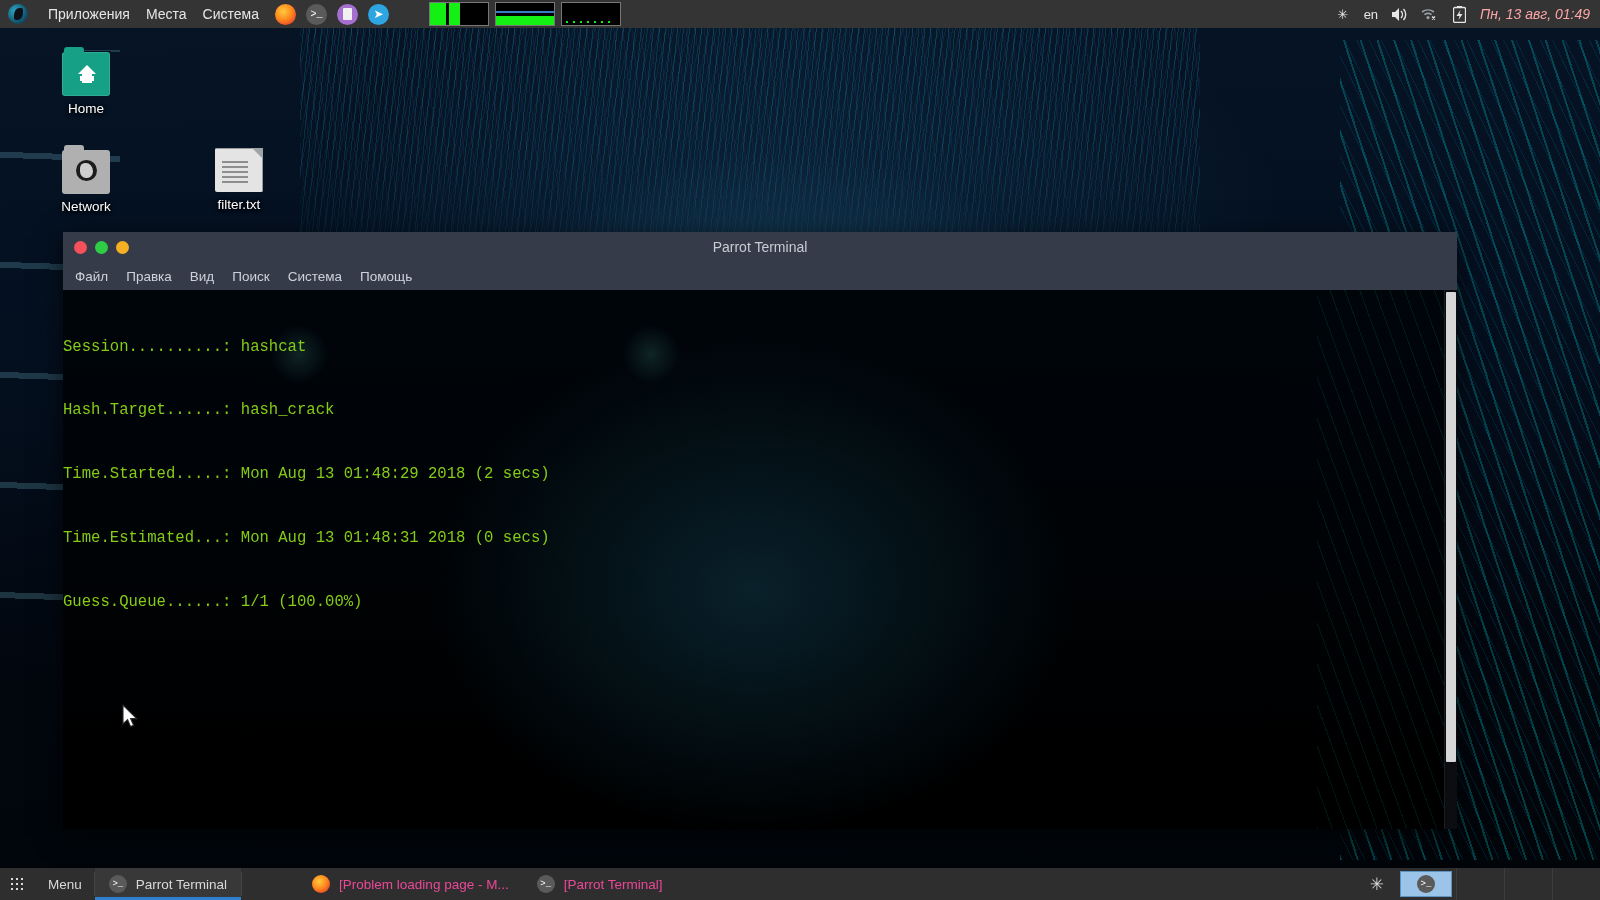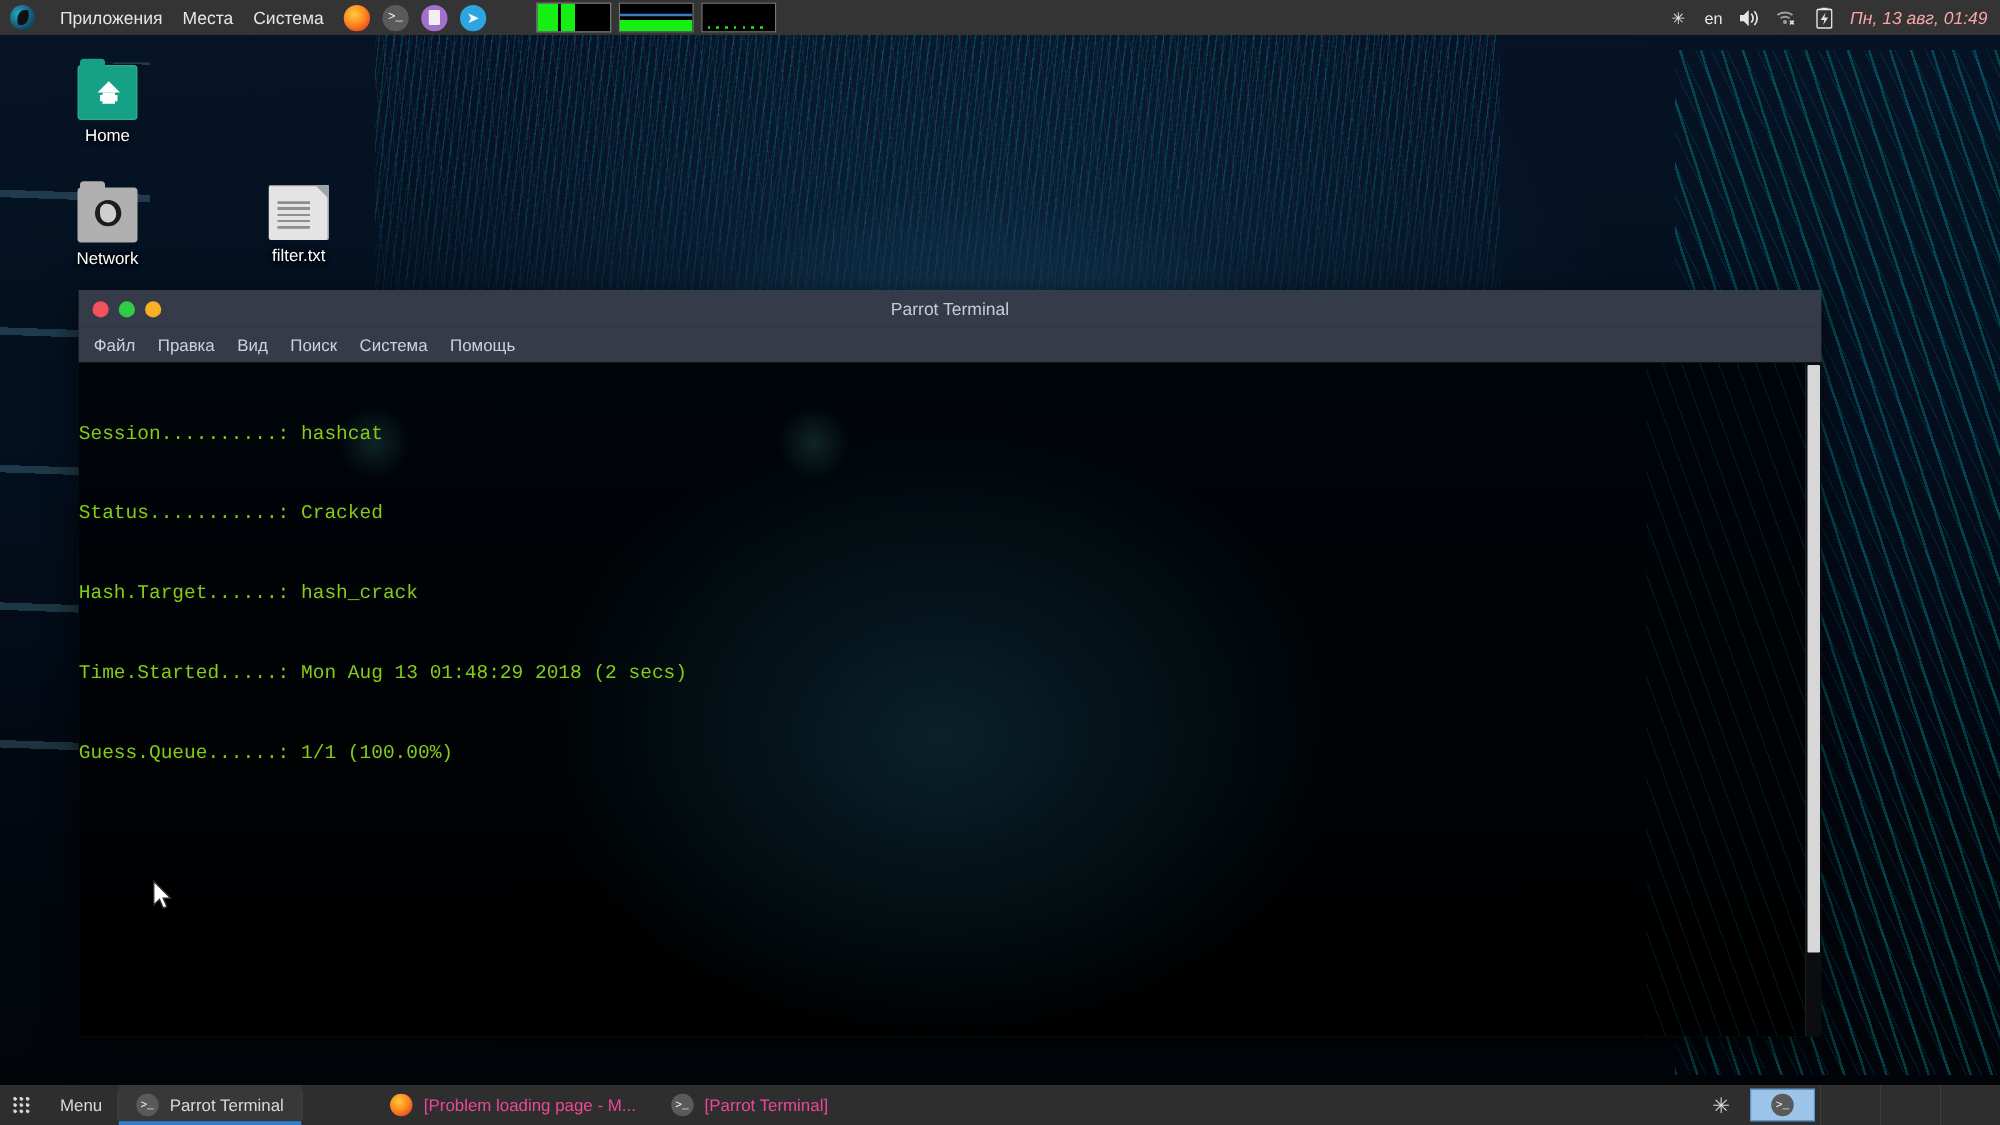--- a/index.html
+++ b/index.html
@@ -351,23 +351,23 @@
     <span class="mb-item">Система</span>
     <span class="mb-item">Помощь</span>
   </div>
 
   <div id="term-body">
     <div id="term-bg"></div>
     <div id="term-bg-right"></div>
 
     <div id="term-text">
       <div class="line ind">Session..........: hashcat</div>
-      <div class="line ind">Status...........: Cracked</div>
       <div class="line ind">Hash.Target......: hash_crack</div>
       <div class="line ind">Time.Started.....: Mon Aug 13 01:48:29 2018 (2 secs)</div>
+      <div class="line ind">Time.Estimated...: Mon Aug 13 01:48:31 2018 (0 secs)</div>
       <div class="line ind">Guess.Queue......: 1/1 (100.00%)</div>
       
       
       
       
       
       
       
       
       

